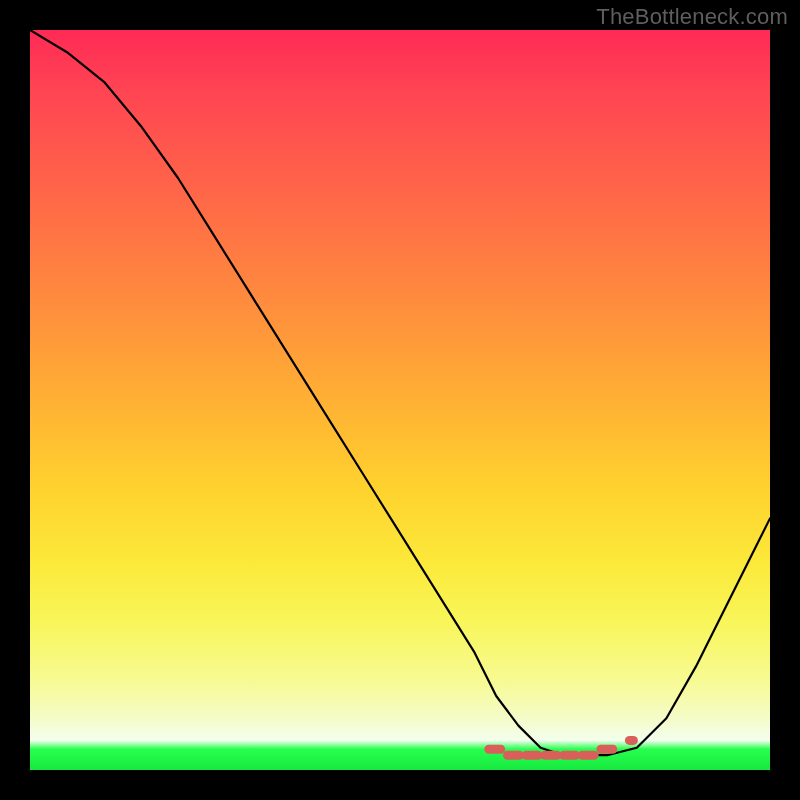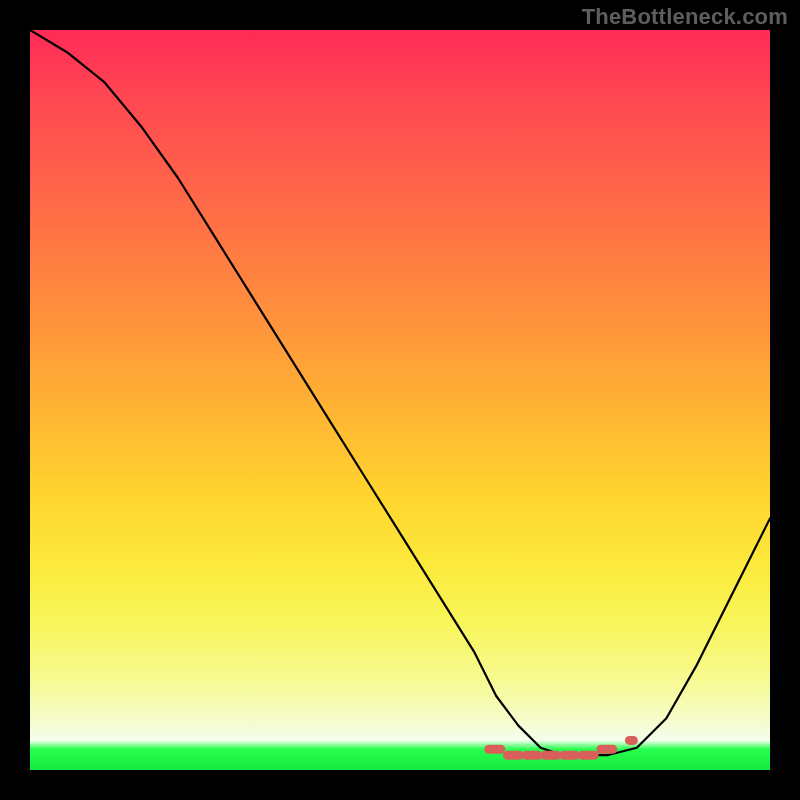--- a/index.html
+++ b/index.html
@@ -16,21 +16,21 @@
     width: 800px;
     height: 800px;
     background: #000;
   }
   .watermark {
     position: absolute;
     top: 4px;
     right: 12px;
     color: #5e5e5e;
     font-size: 22px;
-    font-weight: 700;
+    font-weight: 400;
     letter-spacing: 0.2px;
     z-index: 20;
   }
   .plot-area {
     position: absolute;
     left: 30px;
     top: 30px;
     width: 740px;
     height: 740px;
     

